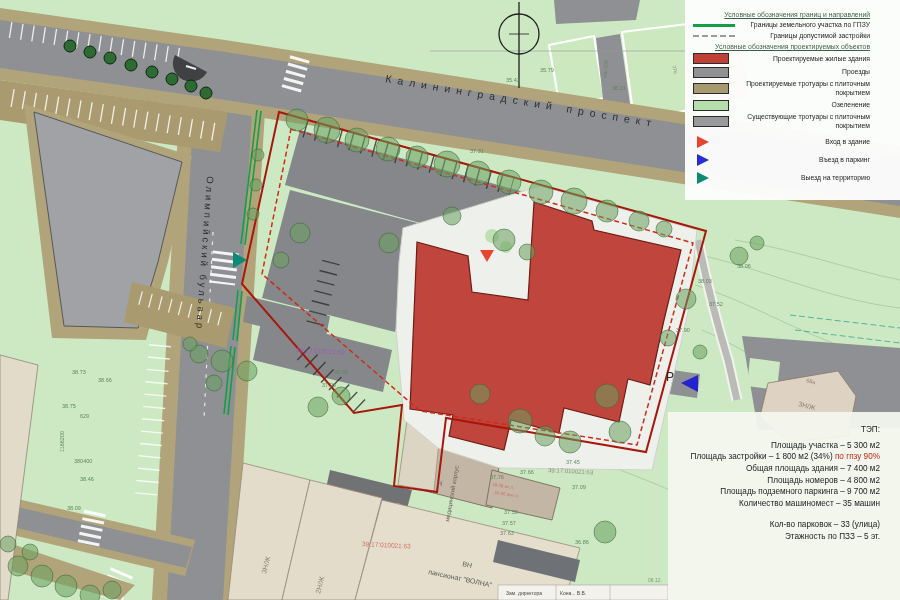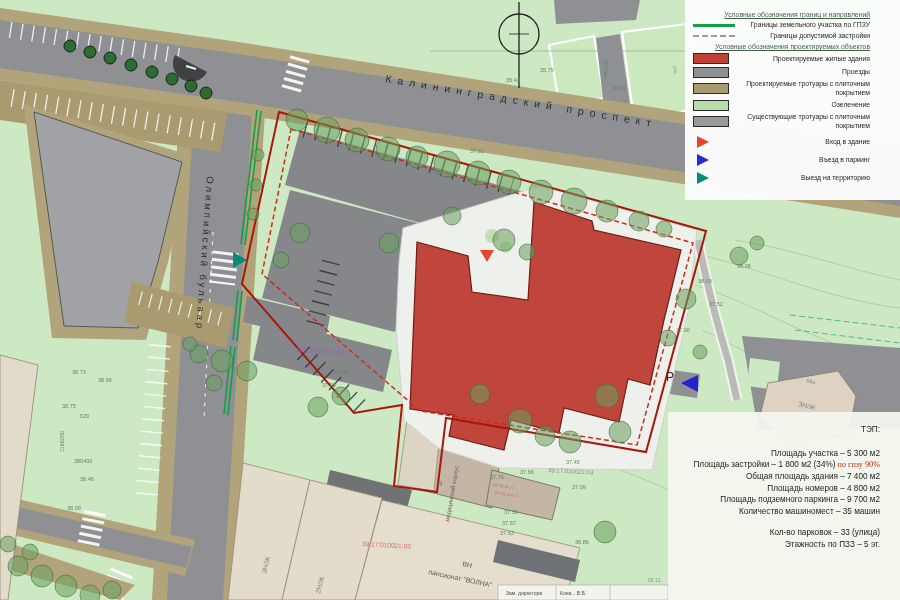--- a/index.html
+++ b/index.html
@@ -15,22 +15,22 @@
   .lg-row .lbl{flex:1;text-align:right;line-height:1.25;}
   .sw{width:34px;height:9px;border:1.2px solid #2b2b2b;flex:0 0 auto;}
   .sw.line-green{height:0;width:42px;border:none;border-top:3px solid #12a047;}
   .sw.line-dashed{height:0;width:42px;border:none;border-top:2px dashed #9b9b9b;}
   .tri{width:0;height:0;border-top:6px solid transparent;border-bottom:6px solid transparent;
        border-left:12px solid #000;flex:0 0 auto;margin-left:4px;}
   .lg-row.marker{margin:6px 0;}
   .tep{bottom:0;right:0;width:232px;height:188px;background:rgba(243,247,238,0.95);
        padding:12px 20px 8px 8px;font-size:8.2px;color:#1d1d1d;text-align:right;
        line-height:1.42;}
-  .tep .title{margin-bottom:12px;}
-  .tep .accent{color:#cc2415;font-family:Liberation Serif, serif;}
+  .tep .title{margin-bottom:4px;}
+  .tep .accent{color:#cc2415;}
   .tep .gap{height:10px;}
 </style>
 </head>
 <body>
 
 <div class="stage">
 
 <svg width="900" height="600" viewBox="0 0 900 600">
 
   <rect x="0" y="0" width="900" height="600" fill="#cde9c3"></rect>

